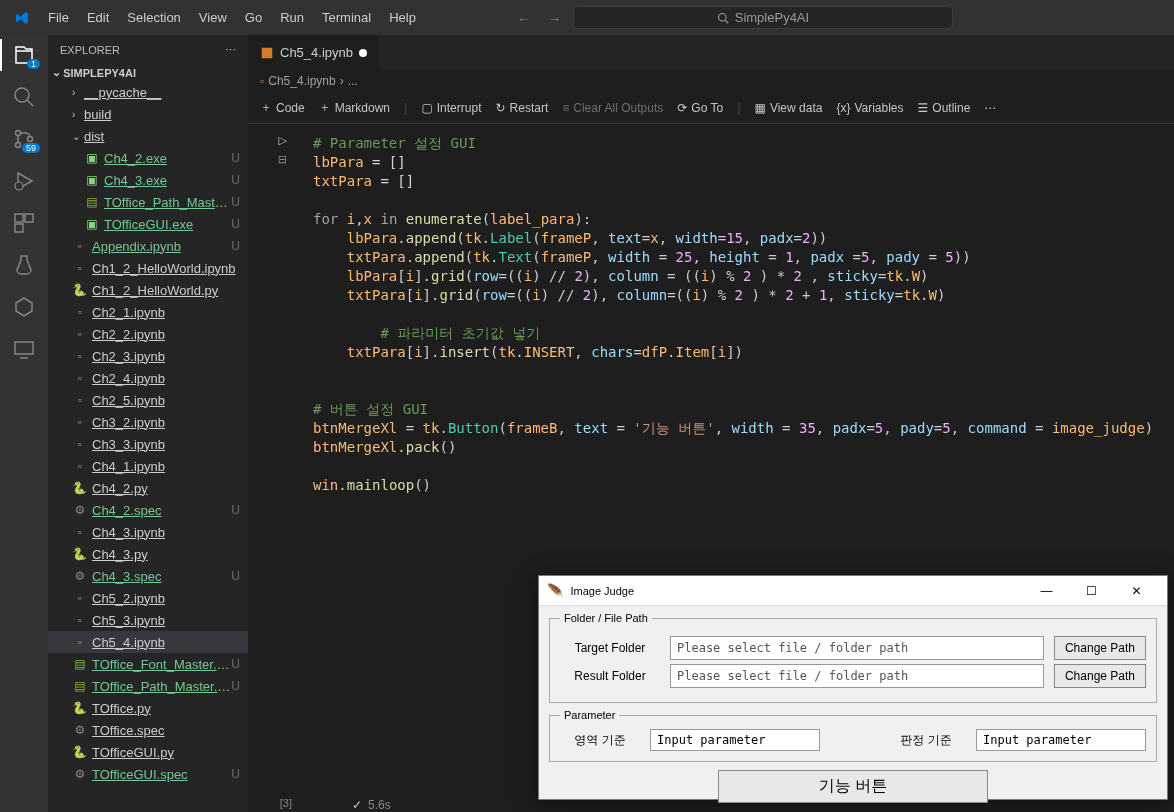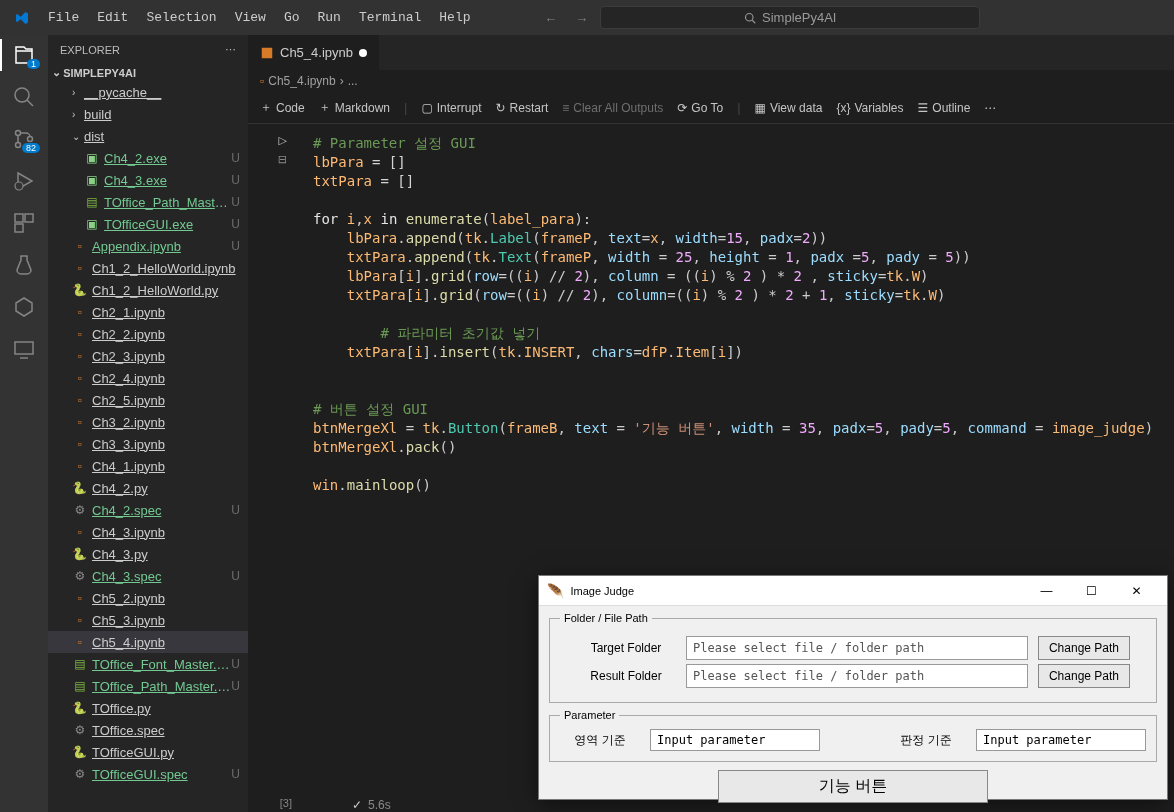--- a/index.html
+++ b/index.html
@@ -1,19 +1,19 @@
 <!DOCTYPE html>
 <html><head>
 <meta charset="utf-8">
 <style>
 * { margin: 0; padding: 0; box-sizing: border-box; }
 body { font-family: "Segoe UI", sans-serif; background: #1e1e1e; color: #cccccc; font-size: 13px; overflow: hidden; width: 1174px; height: 812px; position: relative; }
 .titlebar { height: 35px; background: #323233; display: flex; align-items: center; padding: 0 8px; }
 .titlebar .logo { width: 16px; height: 16px; margin: 0 10px 0 6px; }
-.menu { display: flex; gap: 2px; font-family: Liberation Mono, monospace; }
+.menu { display: flex; gap: 2px; }
 .menu-item { padding: 4px 8px; cursor: pointer; }
 .title-center { flex: 1; display: flex; justify-content: center; align-items: center; gap: 12px; }
 .nav-arrows { display: flex; gap: 18px; color: #858585; }
 .search-box { background: #252526; border: 1px solid #3c3c3c; border-radius: 4px; padding: 3px 10px; display: flex; align-items: center; gap: 6px; min-width: 380px; justify-content: center; color: #999; }
 .main { display: flex; height: calc(100% - 35px); }
 .activity-bar { width: 48px; background: #333333; display: flex; flex-direction: column; align-items: center; padding-top: 8px; gap: 18px; }
 .activity-icon { width: 24px; height: 24px; color: #858585; cursor: pointer; position: relative; }
 .activity-icon.active { color: #fff; }
 .activity-icon.active::before { content: ''; position: absolute; left: -12px; top: -4px; width: 2px; height: 32px; background: #fff; }
 .badge { position: absolute; bottom: -2px; right: -4px; background: #007acc; color: #fff; font-size: 9px; border-radius: 8px; padding: 0 4px; }
@@ -35,40 +35,40 @@
 .tab { display: flex; align-items: center; padding: 0 12px; gap: 6px; background: #1e1e1e; border-right: 1px solid #252526; cursor: pointer; }
 .tab .dot { width: 8px; height: 8px; background: #fff; border-radius: 50%; }
 .breadcrumb { height: 22px; display: flex; align-items: center; padding: 0 12px; gap: 4px; font-size: 12px; color: #a0a0a0; }
 .toolbar { height: 32px; display: flex; align-items: center; padding: 0 12px; gap: 14px; border-bottom: 1px solid #333; }
 .tool-btn { display: flex; align-items: center; gap: 4px; color: #c5c5c5; cursor: pointer; font-size: 12px; }
 .tool-btn.disabled { color: #6e6e6e; }
 .editor-body { flex: 1; display: flex; overflow: auto; }
 .code { flex: 1; padding: 10px 0 0 20px; font-family: Consolas, monospace; font-size: 14px; line-height: 19px; white-space: pre; }
 .c-comment { color: #6a9955; }
 .c-var { color: #fdba74; }
-.c-keyword { color: #e5e5e5; }
+.c-keyword { color: #a3a3a3; }
 .c-func { color: #dcdcaa; }
 .c-class { color: #4ec9b0; }
 .c-num { color: #f0abfc; }
 .c-str { color: #ce9178; }
 .c-op { color: #d4d4d4; }
 .c-param { color: #9cdcfe; }
 .cell-left { width: 45px; padding-top: 10px; text-align: right; color: #858585; font-size: 11px; display: flex; flex-direction: column; align-items: flex-end; gap: 6px; }
 .cell-left .play { color: #cccccc; cursor: pointer; margin-right: 6px; }
 .exec-info { display: flex; align-items: center; gap: 6px; color: #888; font-size: 12px; padding: 4px 0 0 60px; }
 .tk-window { position: absolute; left: 290px; top: 540px; width: 630px; height: 225px; background: #f0f0f0; border: 1px solid #777; box-shadow: 0 4px 20px rgba(0,0,0,0.5); color: #000; font-family: "Segoe UI", sans-serif; }
 .tk-title { height: 30px; background: #fff; display: flex; align-items: center; padding: 0 8px; border-bottom: 1px solid #ddd; }
 .tk-title .feather { margin-right: 6px; color: #555; font-size: 14px; }
 .tk-title .ttl { flex: 1; font-size: 11px; color: #000; }
 .tk-title .win-btns { display: flex; gap: 0; }
 .tk-title .win-btn { width: 45px; height: 28px; display: flex; align-items: center; justify-content: center; cursor: pointer; font-size: 12px; }
 .tk-body { padding: 6px 10px; }
 fieldset { border: 1px solid #aaa; padding: 8px 10px 10px 10px; margin-bottom: 6px; font-size: 12px; }
 legend { font-size: 11px; padding: 0 4px; }
-.tk-row { display: flex; align-items: center; gap: 10px; margin: 4px 16px; }
+.tk-row { display: flex; align-items: center; gap: 10px; margin: 4px 0; }
 .tk-label { width: 100px; text-align: center; font-size: 12px; }
 .tk-entry { flex: 1; border: 1px solid #999; background: #fff; padding: 4px 6px; font-family: Consolas, monospace; font-size: 12px; color: #555; }
 .tk-btn { border: 1px solid #888; background: #e8e8e8; padding: 4px 10px; font-size: 12px; cursor: pointer; }
 .tk-param-row { display: flex; align-items: center; gap: 10px; }
 .tk-param-label { width: 80px; text-align: center; font-size: 12px; }
 .tk-param-entry { width: 170px; border: 1px solid #999; background: #fff; padding: 3px 6px; font-family: Consolas, monospace; font-size: 12px; }
 .tk-big-btn { display: block; margin: 8px auto 0; padding: 5px 100px; border: 1px solid #888; background: #e8e8e8; font-size: 16px; cursor: pointer; }
 svg { display: block; }
 </style>
 </head>
@@ -123,21 +123,21 @@
           <line x1="15" y1="15" x2="21" y2="21" stroke="currentColor" stroke-width="1.5"></line>
         </svg>
     </div>
     <div class="activity-icon">
       <svg width="24" height="24" viewBox="0 0 24 24" fill="none">
           <circle cx="6" cy="6" r="2.5" stroke="currentColor" stroke-width="1.5"></circle>
           <circle cx="6" cy="18" r="2.5" stroke="currentColor" stroke-width="1.5"></circle>
           <circle cx="18" cy="12" r="2.5" stroke="currentColor" stroke-width="1.5"></circle>
           <path d="M6 8.5v7M8 6h6a4 4 0 014 4" stroke="currentColor" stroke-width="1.5"></path>
         </svg>
-      <span class="badge">82</span>
+      <span class="badge">59</span>
     </div>
     <div class="activity-icon">
       <svg width="24" height="24" viewBox="0 0 24 24" fill="none">
           <path d="M6 4l14 8-14 8V4z" stroke="currentColor" stroke-width="1.5"></path>
           <circle cx="7" cy="17" r="4" stroke="currentColor" stroke-width="1.2" fill="#333"></circle>
         </svg>
     </div>
     <div class="activity-icon">
       <svg width="24" height="24" viewBox="0 0 24 24" fill="none">
           <rect x="3" y="3" width="8" height="8" stroke="currentColor" stroke-width="1.5"></rect>

